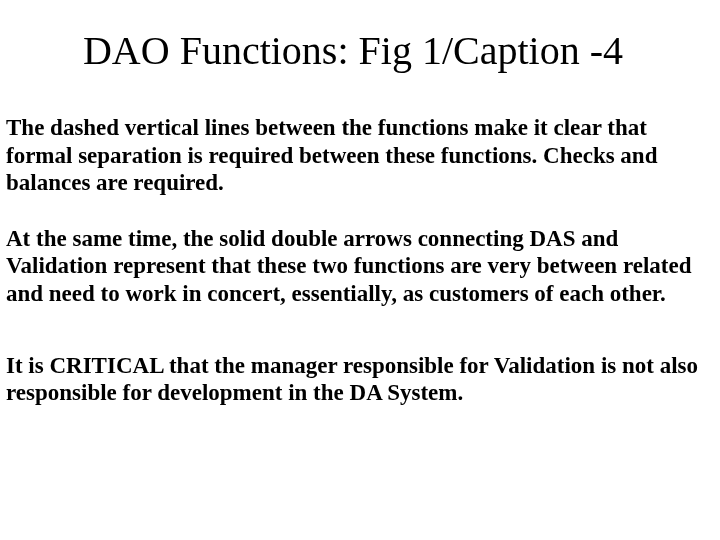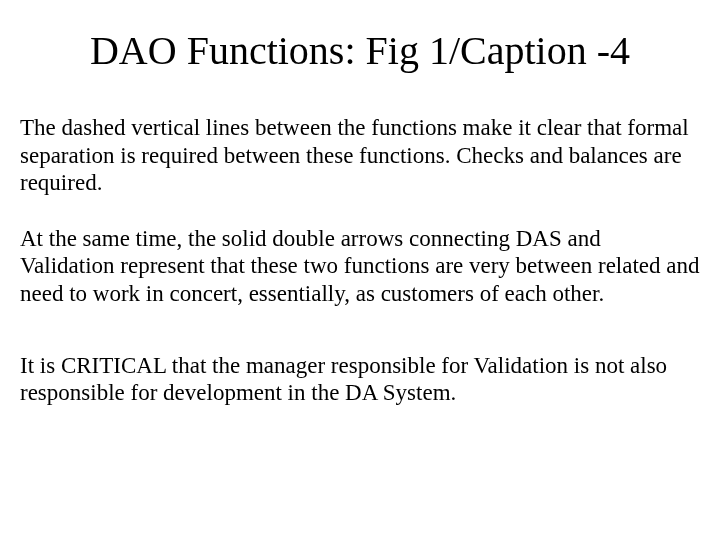--- a/index.html
+++ b/index.html
@@ -8,37 +8,37 @@
     width: 720px;
     height: 540px;
     background: #ffffff;
     font-family: "Times New Roman", Times, serif;
     color: #000000;
   }
   .slide {
     box-sizing: border-box;
     width: 720px;
     height: 540px;
-    padding: 28px 20px 20px 20px;
+    padding: 28px 20px 20px 6px;
   }
   .title {
     font-size: 40px;
     font-weight: 400;
     text-align: center;
     margin: 0 0 40px 0;
     line-height: 1.15;
   }
   .body p {
     font-size: 23px;
     line-height: 1.2;
     margin: 0 0 28px 0;
-    font-weight: 400;
+    font-weight: 700;
   }
   .body p.bold {
-    font-weight: 400;
+    font-weight: 700;
     margin-top: 44px;
   }
 </style>
 </head>
 <body>
 
 <div class="slide">
   <h1 class="title">DAO Functions: Fig 1/Caption -4</h1>
 
   <div class="body">

